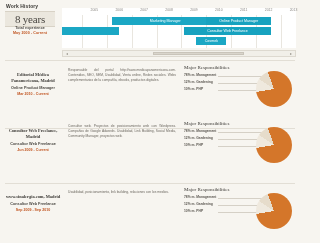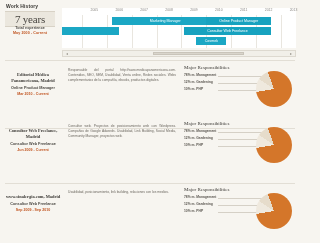--- a/index.html
+++ b/index.html
@@ -123,21 +123,21 @@
   }
 </style>
 </head>
 <body>
 
 <div class="page">
 
   <div class="wh-title">Work History</div>
 
   <div class="years-box">
-    <span>7 years</span>
+    <span>8 years</span>
   </div>
   <div class="total-exp">Total experience</div>
   <div class="exp-range">May 2000 - Current</div>
 
   <div class="gantt">
     <div class="gantt-axis" id="axis">
         <div class="tick-label" style="left: 32.3617px;">2005</div>
         <div class="tick-label" style="left: 57.2553px;">2006</div>
         <div class="tick-label" style="left: 82.1489px;">2007</div>
         <div class="tick-label" style="left: 107.043px;">2008</div>

